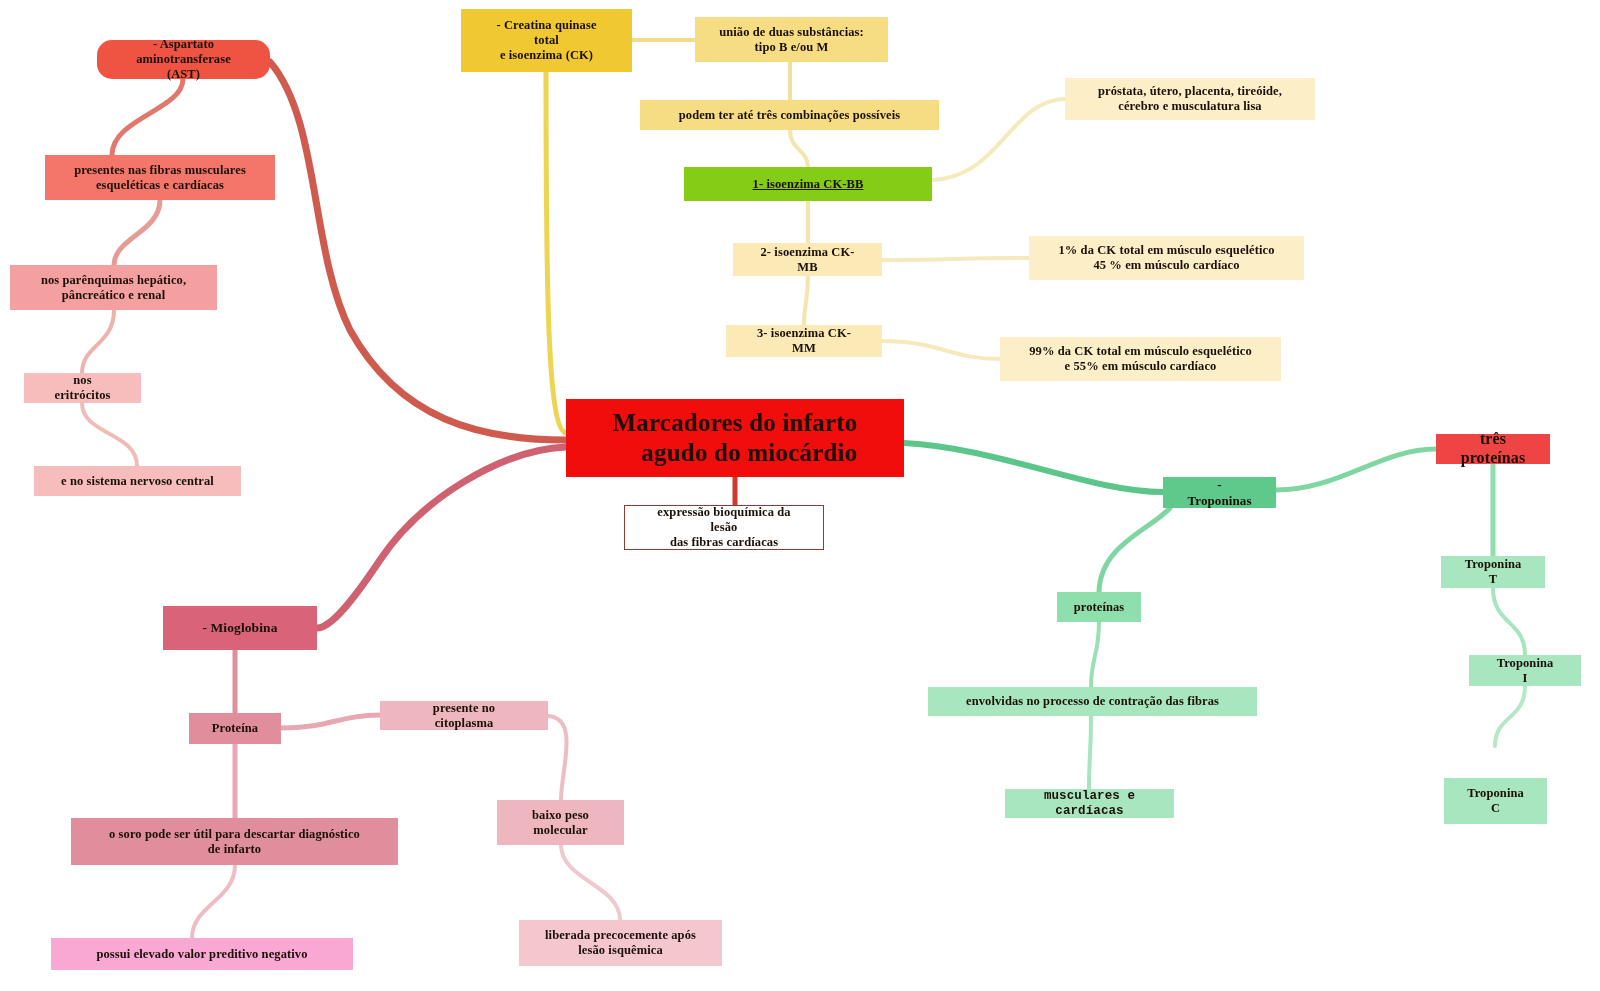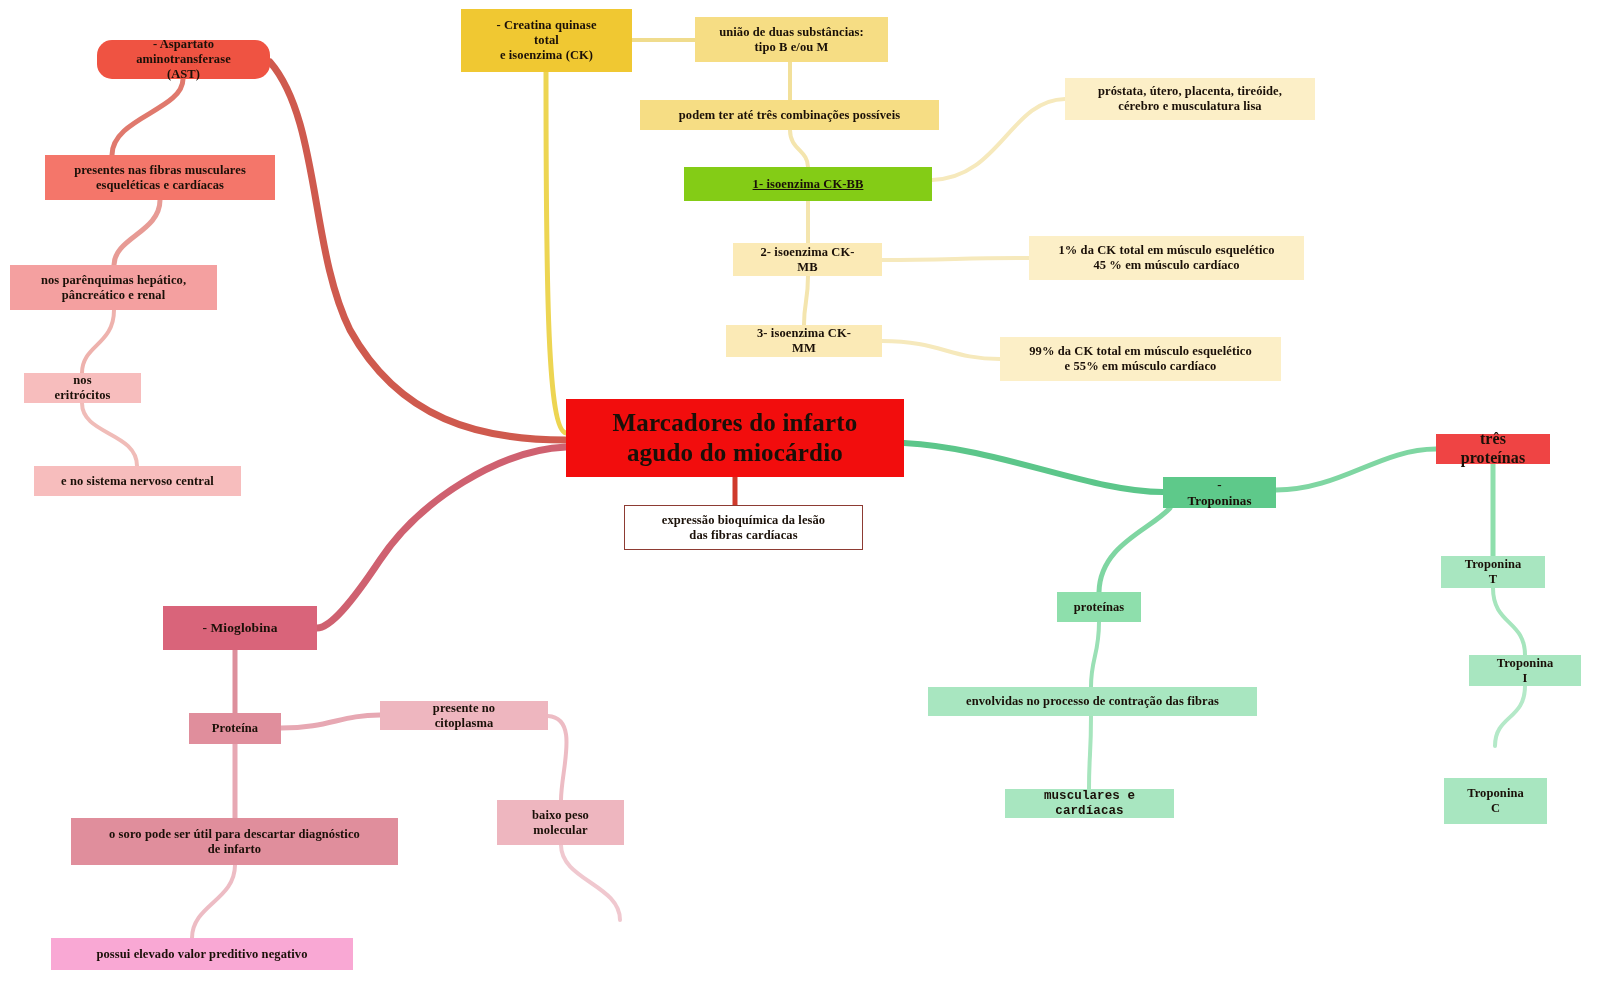--- a/index.html
+++ b/index.html
@@ -37,20 +37,21 @@
     letter-spacing: 0.1px;
     padding: 2px 24px;
     white-space: pre-line;
     z-index: 5;
   }
   .node.central {
     font-size: 25px;
     line-height: 1.22;
     letter-spacing: 0.2px;
     z-index: 7;
+    text-align: right;
   }
   .node.outline {
     background: #ffffff;
     border: 1px solid #8d3b33;
   }
 </style>
 </head>
 <body>
 
 <div id="canvas">
@@ -92,21 +93,21 @@
     <path d="M1493,464 C1493,510 1493,510 1493,556" fill="none" stroke="#8edfac" stroke-width="5" stroke-linecap="round"></path>
     <path d="M1493,588 C1493,625 1525,620 1525,655" fill="none" stroke="#a6e5bd" stroke-width="4" stroke-linecap="round"></path>
     <path d="M1525,686 C1525,720 1495,715 1495,746" fill="none" stroke="#b4e9c8" stroke-width="4" stroke-linecap="round"></path>
     <path d="M1170,508 C1150,530 1100,545 1099,592" fill="none" stroke="#7fd6a2" stroke-width="5" stroke-linecap="round"></path>
     <path d="M1099,622 C1099,655 1091,658 1091,687" fill="none" stroke="#9ae0b5" stroke-width="4" stroke-linecap="round"></path>
     <path d="M1091,716 C1091,755 1089,755 1089,789" fill="none" stroke="#a6e5bd" stroke-width="4" stroke-linecap="round"></path>
   </svg>
 
   <div class="node central" style="left: 566px; top: 399px; width: 338px; height: 78px; font-size: 25px; background: rgb(242, 13, 13);">Marcadores do infarto
 agudo do miocárdio</div>
-  <div class="node outline" style="left: 624px; top: 505px; width: 239px; height: 45px; font-size: 12.5px;">expressão bioquímica da lesão
+  <div class="node outline" style="left: 624px; top: 505px; width: 200px; height: 45px; font-size: 12.5px;">expressão bioquímica da lesão
 das fibras cardíacas</div>
 
   <div class="node" style="left: 97px; top: 40px; width: 173px; height: 39px; font-size: 12.5px; background: rgb(239, 83, 66); border-radius: 15px;">- Aspartato
 aminotransferase (AST)</div>
   <div class="node" style="left: 45px; top: 155px; width: 230px; height: 45px; font-size: 12.5px; background: rgb(244, 118, 106);">presentes nas fibras musculares
 esqueléticas e cardíacas</div>
   <div class="node" style="left: 10px; top: 265px; width: 207px; height: 45px; font-size: 12.5px; background: rgb(244, 160, 160);">nos parênquimas hepático,
 pâncreático e renal</div>
   <div class="node" style="left: 24px; top: 373px; width: 117px; height: 30px; font-size: 12.5px; background: rgb(247, 189, 189);">nos eritrócitos</div>
   <div class="node" style="left: 34px; top: 466px; width: 207px; height: 30px; font-size: 12.5px; background: rgb(247, 189, 189);">e no sistema nervoso central</div>
@@ -124,20 +125,22 @@
 45 % em músculo cardíaco</div>
   <div class="node" style="left: 726px; top: 325px; width: 156px; height: 32px; font-size: 12.5px; background: rgb(251, 234, 182);">3- isoenzima CK-MM</div>
   <div class="node" style="left: 1000px; top: 337px; width: 281px; height: 44px; font-size: 12.5px; background: rgb(252, 239, 199);">99% da CK total em músculo esquelético
 e 55% em músculo cardíaco</div>
 
   <div class="node" style="left: 163px; top: 606px; width: 154px; height: 44px; font-size: 13.5px; background: rgb(217, 100, 122);">- Mioglobina</div>
   <div class="node" style="left: 189px; top: 713px; width: 92px; height: 31px; font-size: 12.5px; background: rgb(224, 142, 156);">Proteína</div>
   <div class="node" style="left: 380px; top: 701px; width: 168px; height: 29px; font-size: 12.5px; background: rgb(238, 182, 191);">presente no citoplasma</div>
   <div class="node" style="left: 497px; top: 800px; width: 127px; height: 45px; font-size: 12.5px; background: rgb(238, 182, 191);">baixo peso
 molecular</div>
+  <div class="node" style="left: 519px; top: 920px; width: 203px; height: 46px; font-size: 12.5px; background: rgb(243, 199, 205);">liberada precocemente após
+lesão isquêmica</div>
   <div class="node" style="left: 71px; top: 818px; width: 327px; height: 47px; font-size: 12.5px; background: rgb(224, 142, 156);">o soro pode ser útil para descartar diagnóstico
 de infarto</div>
   <div class="node" style="left: 51px; top: 938px; width: 302px; height: 32px; font-size: 12.5px; background: #f9a8d4;">possui elevado valor preditivo negativo</div>
 
   <div class="node" style="left: 1163px; top: 477px; width: 113px; height: 31px; font-size: 13px; background: rgb(94, 201, 138);">- Troponinas</div>
   <div class="node" style="left: 1436px; top: 434px; width: 114px; height: 30px; font-size: 16px; background: #ef4444;">três proteínas</div>
   <div class="node" style="left: 1441px; top: 556px; width: 104px; height: 32px; font-size: 12.5px; background: rgb(168, 230, 192);">Troponina T</div>
   <div class="node" style="left: 1469px; top: 655px; width: 112px; height: 31px; font-size: 12.5px; background: rgb(168, 230, 192);">Troponina I</div>
   <div class="node" style="left: 1444px; top: 778px; width: 103px; height: 46px; font-size: 12.5px; background: rgb(168, 230, 192);">Troponina
 C</div>

